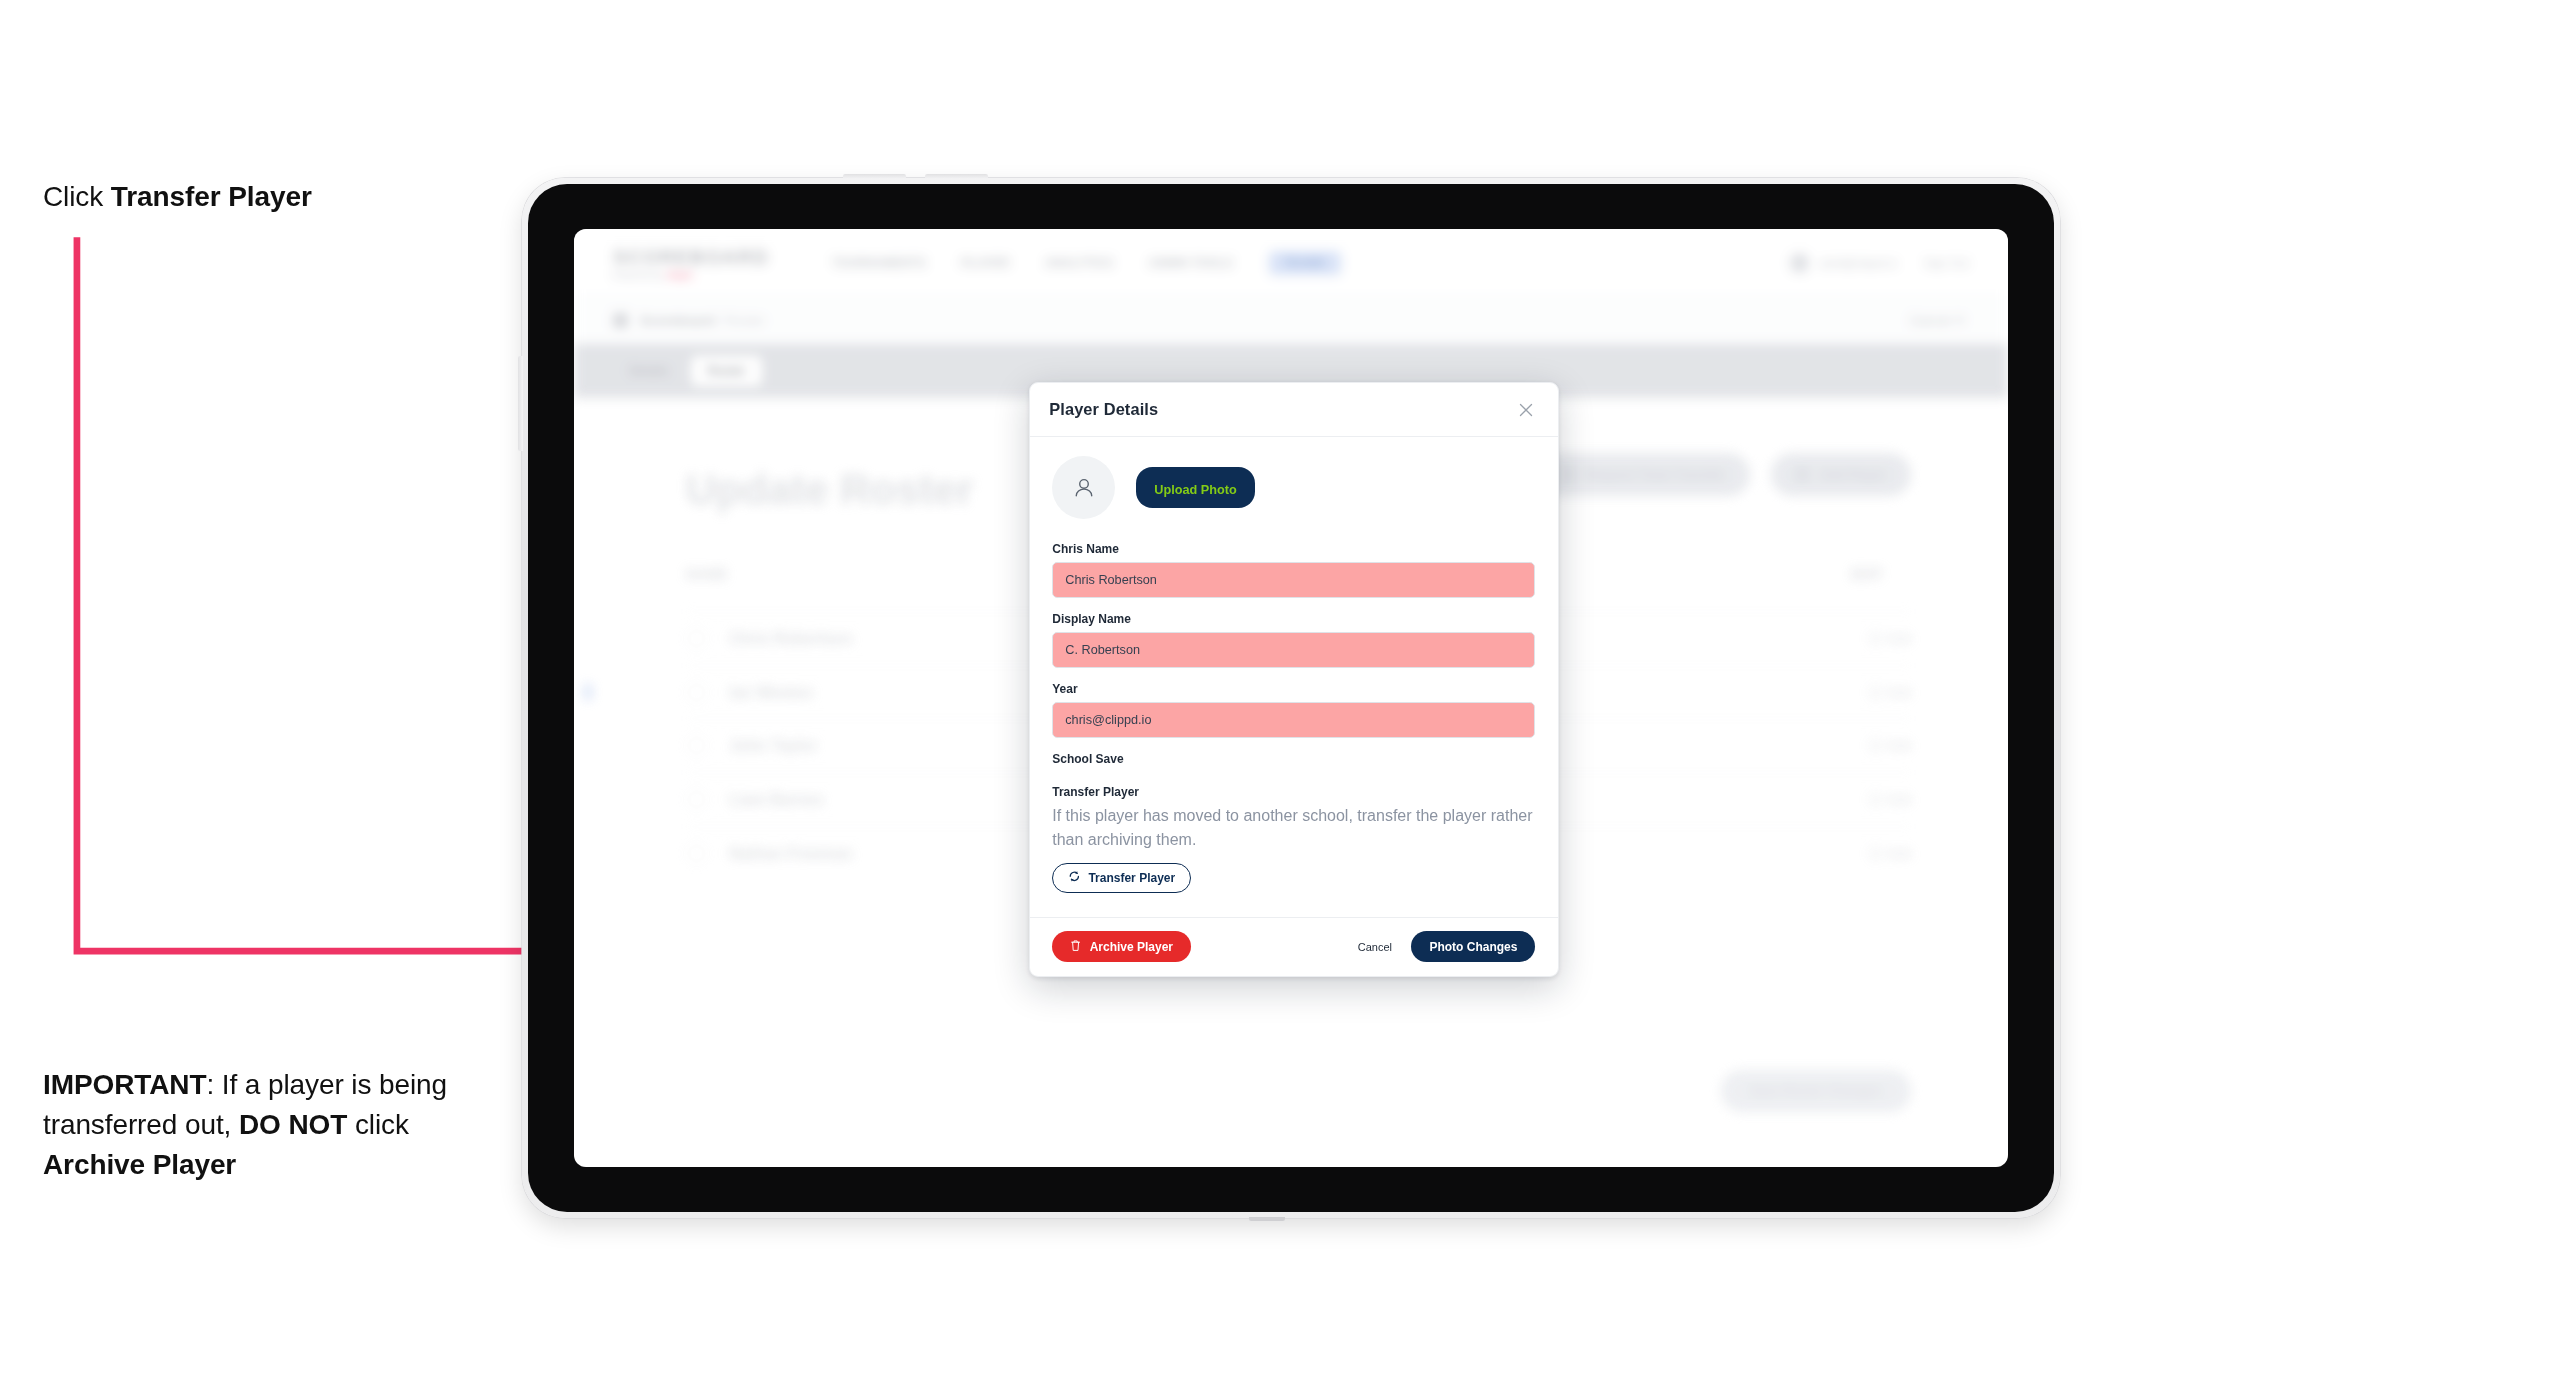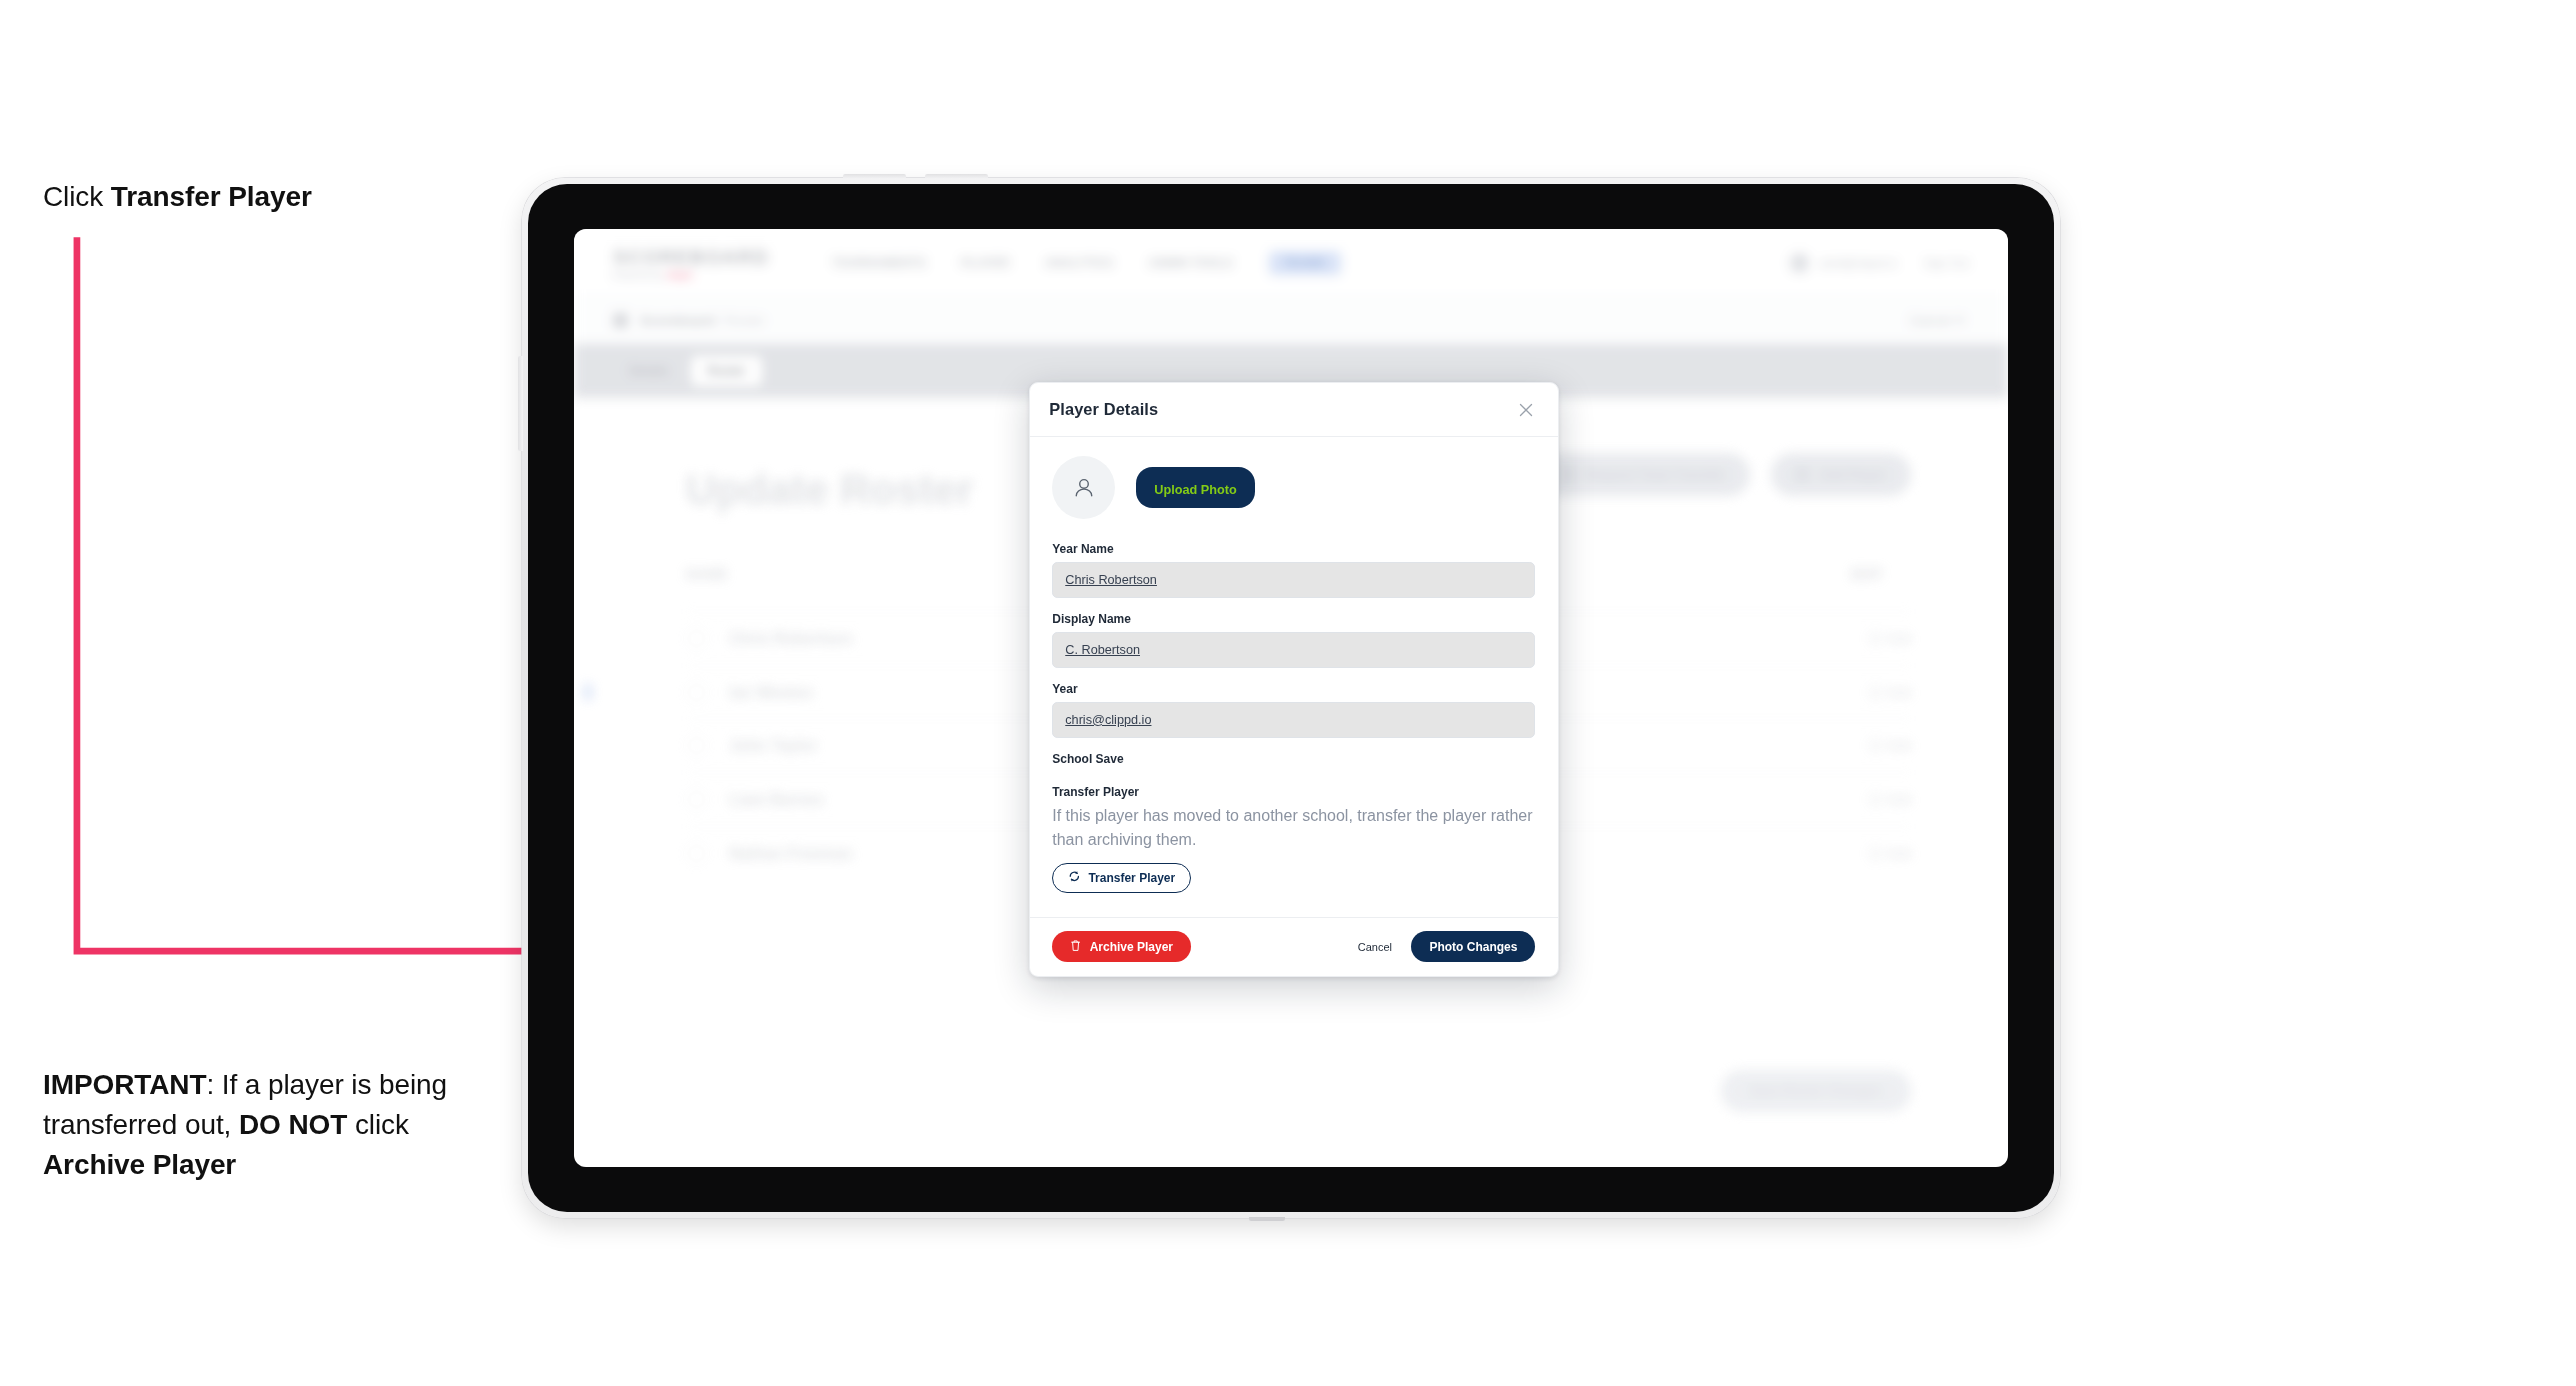--- a/index.html
+++ b/index.html
@@ -154,23 +154,22 @@
   .btn-upload {
     background:#0d2d54; color:#84cc16; border:none; border-radius:16.4px;
     height:41px; padding:16px 18px; font-size:12.7px; font-weight:600;
     font-family:"Liberation Sans",sans-serif; cursor:pointer;
   }
 
   .field { margin-bottom:14px; }
   .field-label { font-size:12px; font-weight:600; color:#1f2937; margin-bottom:6px; display:block; }
   .field-input {
     width:100%; height:36px; border:0.7px solid #dfe3e8; border-radius:5.2px;
-    padding:0 12px; font-size:12.7px; color:#374151; background:#e5e5e5;
+    padding:0 12px; font-size:12.7px; color:#374151; background:#fca5a5;
     font-family:"Liberation Sans",sans-serif;
-    text-decoration:underline;
   }
   .select-wrap { position:relative; }
   .select-wrap .chev {
     position:absolute; right:12px; top:50%; transform:translateY(-50%);
     pointer-events:none;
   }
 
   .transfer-block { margin-top:19.4px; padding-bottom:19.4px; }
   .transfer-title { font-size:12px; font-weight:600; color:#1f2937; margin-bottom:5.2px; }
   .transfer-desc { font-size:16px; color:#8b93a1; line-height:1.48; margin-bottom:11.2px; max-width:492px; }
@@ -347,21 +346,21 @@
               <div class="avatar">
                 <svg width="28" height="28" viewBox="0 0 38 38" aria-hidden="true">
                   <circle cx="19" cy="13.5" r="5.8" fill="none" stroke="#5b6470" stroke-width="1.9"></circle>
                   <path d="M8.5 29.5 a10.5 9 0 0 1 21 0" fill="none" stroke="#5b6470" stroke-width="1.9" stroke-linecap="round"></path>
                 </svg>
               </div>
               <button class="btn-upload">Upload Photo</button>
             </div>
 
             <div class="field">
-              <label class="field-label">Year Name</label>
+              <label class="field-label">Chris Name</label>
               <input class="field-input" type="text" value="Chris Robertson" style="">
             </div>
 
             <div class="field">
               <label class="field-label">Display Name</label>
               <input class="field-input" type="text" value="C. Robertson" style="">
             </div>
 
             <div class="field">
               <label class="field-label">Year</label>

